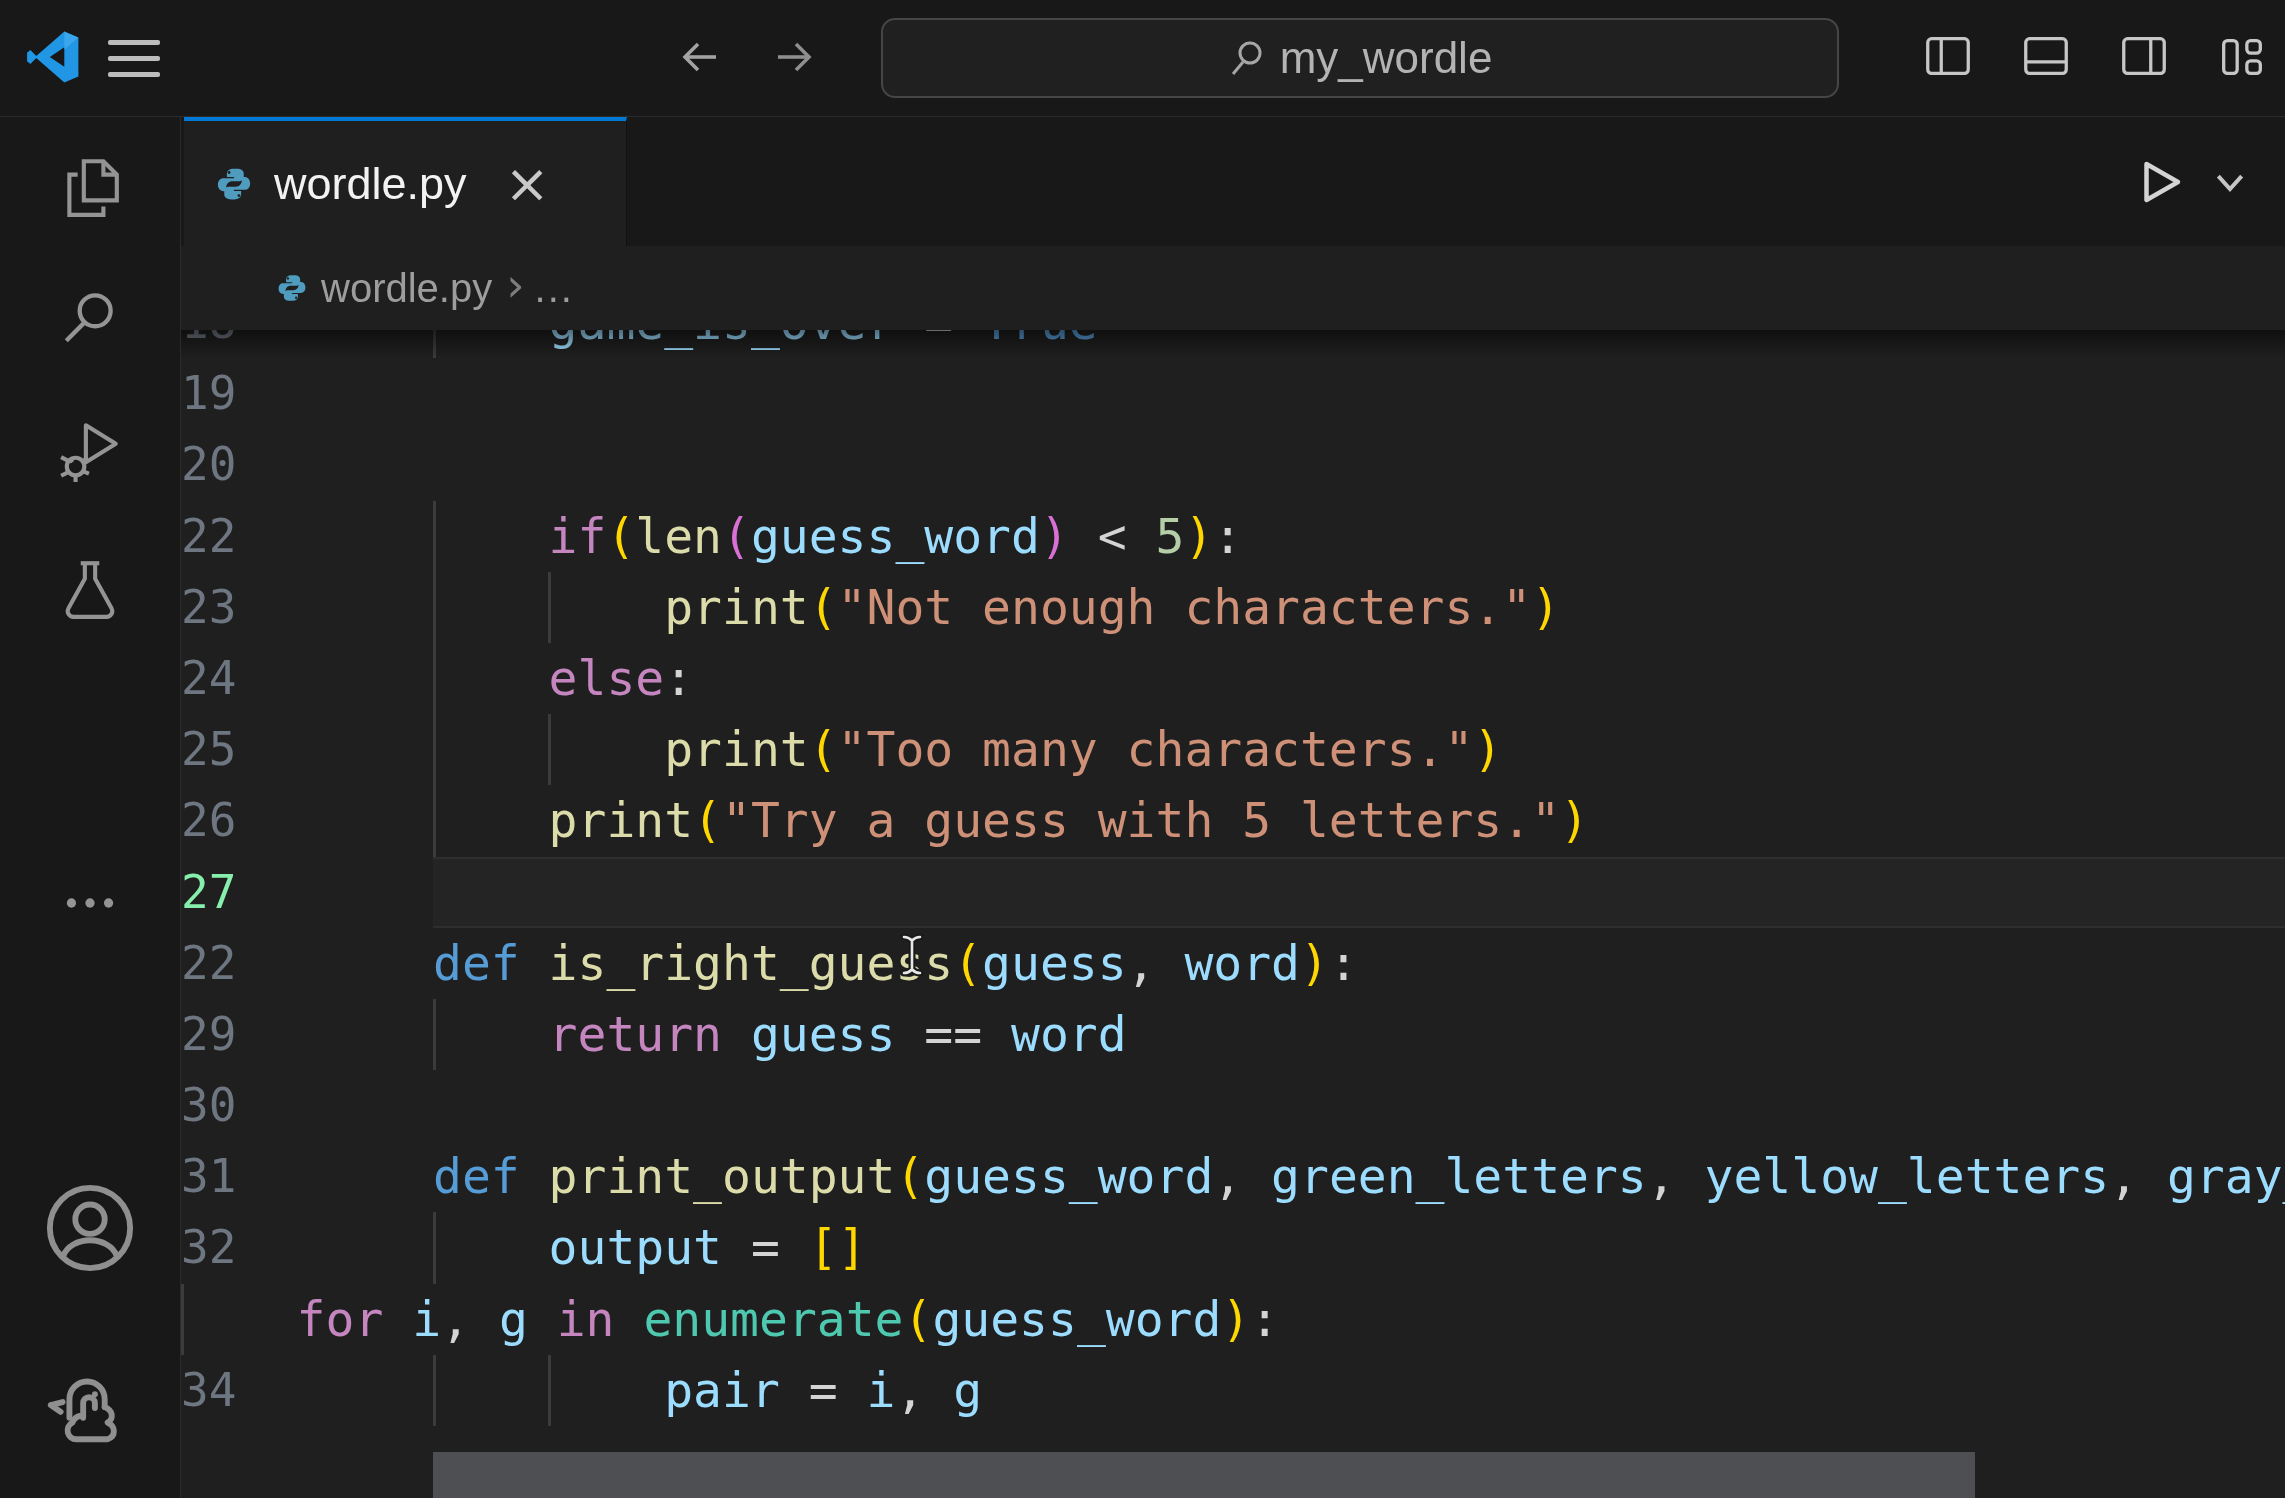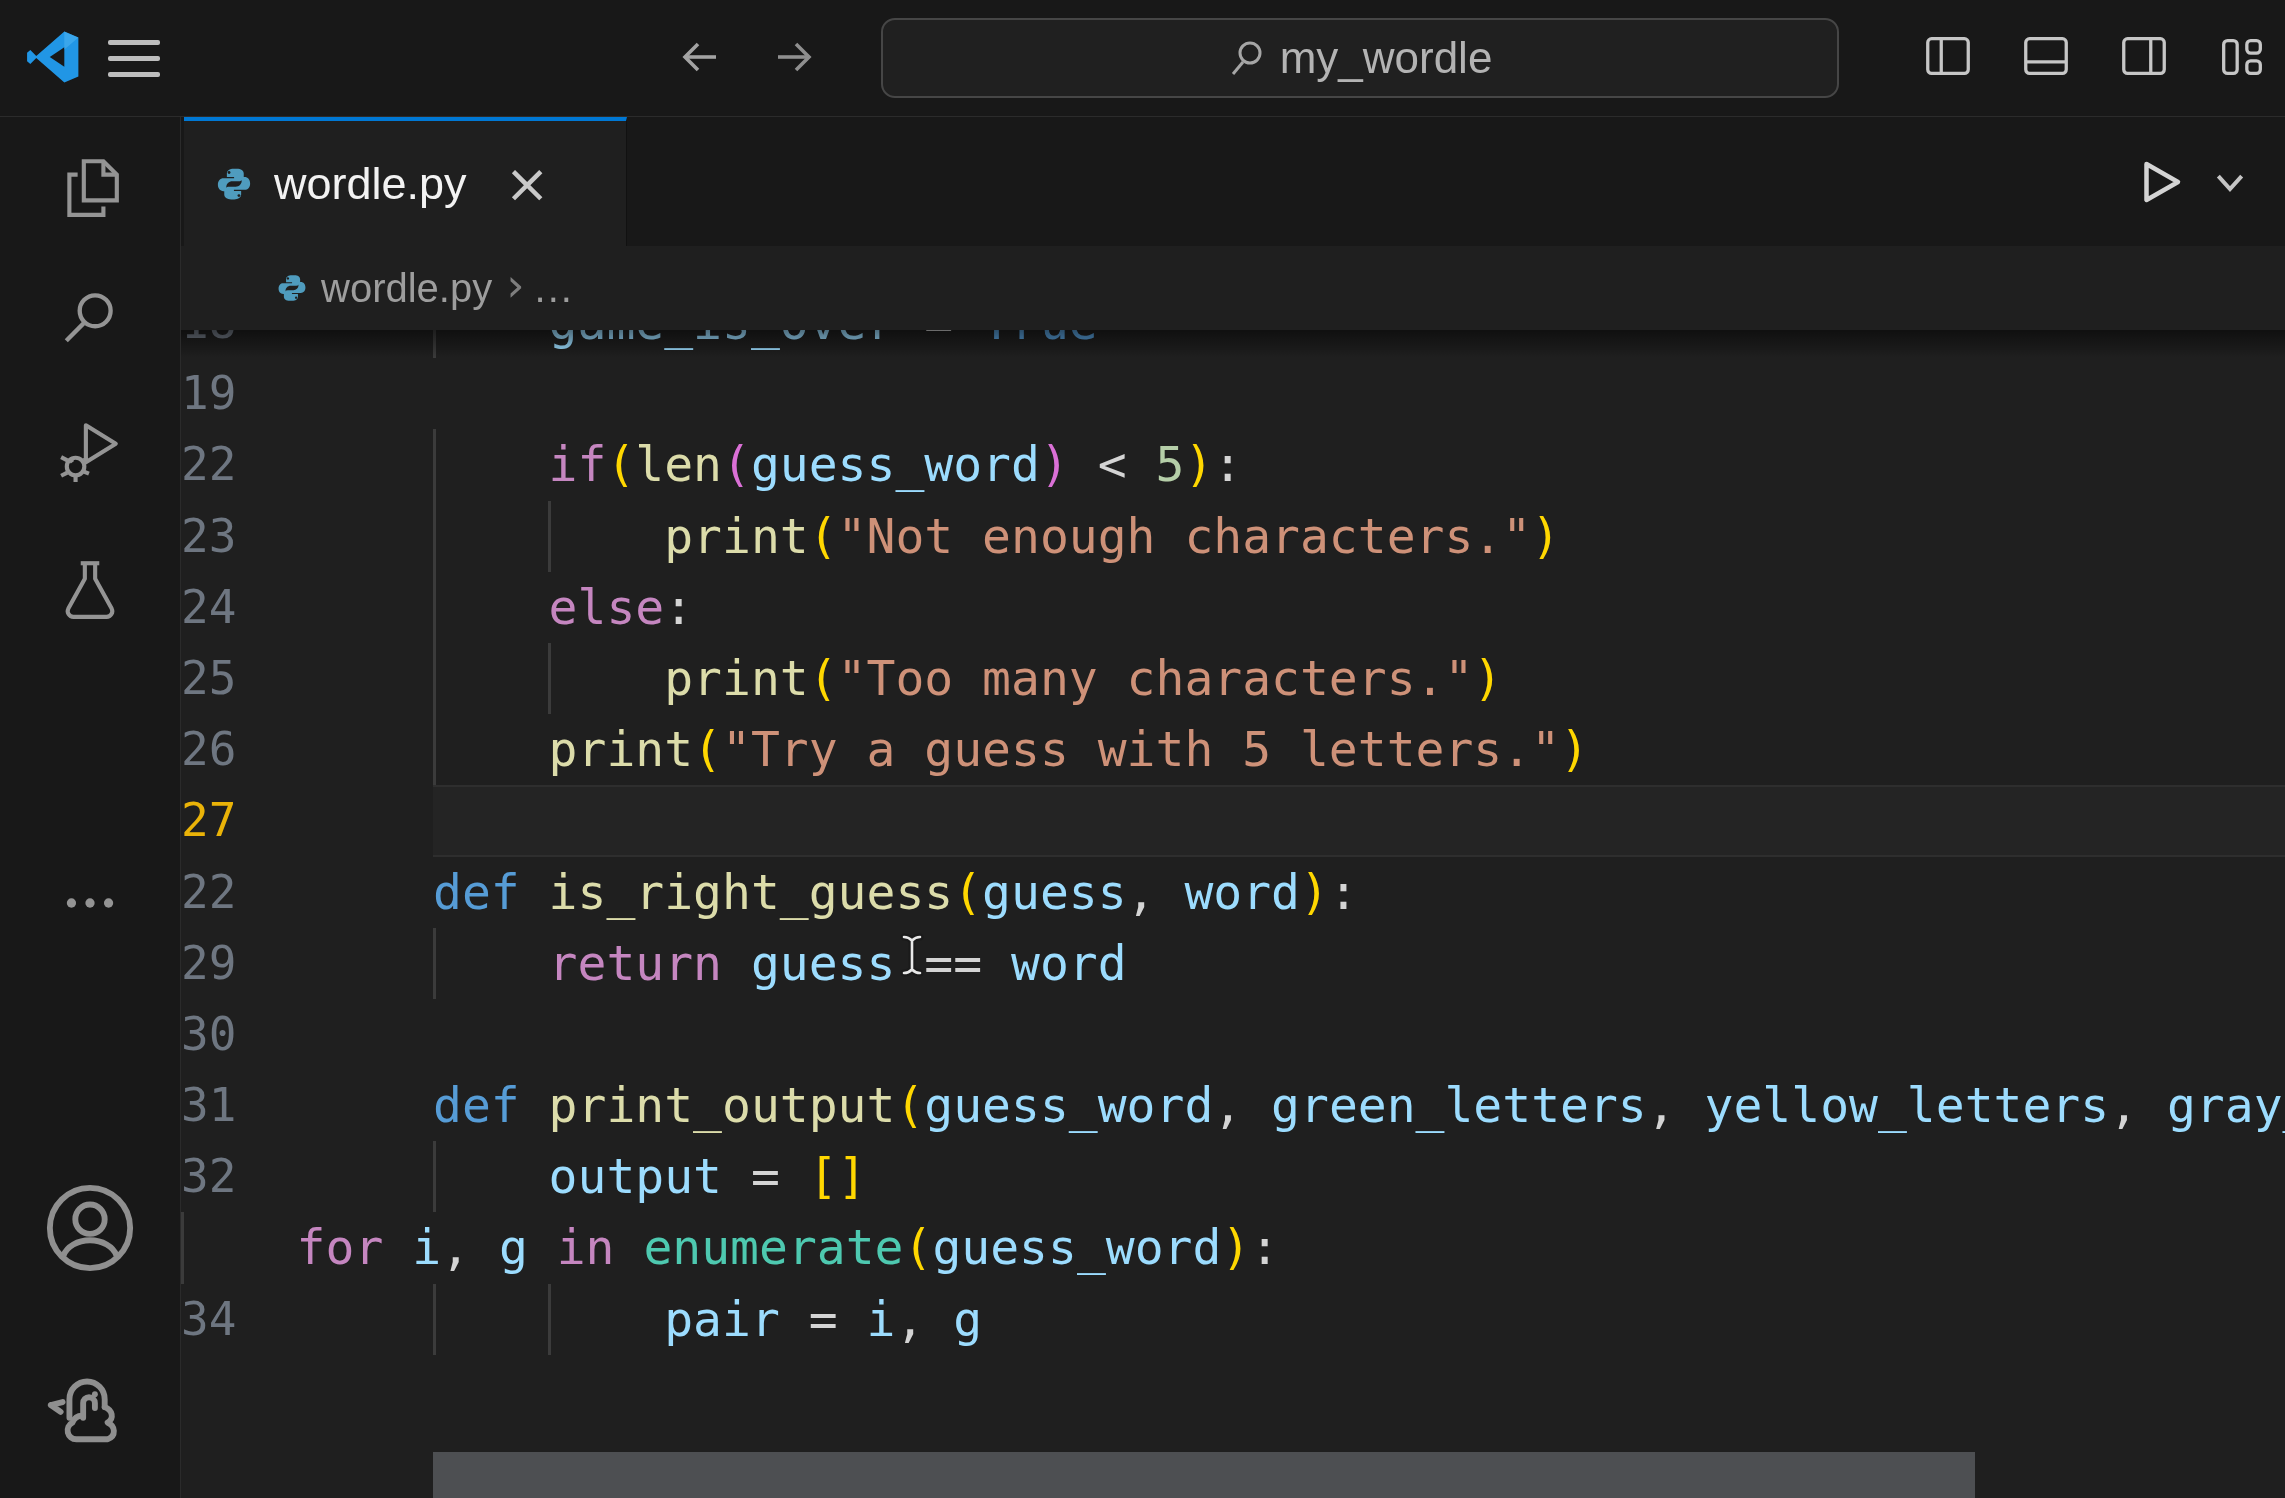--- a/index.html
+++ b/index.html
@@ -45,21 +45,21 @@
   #breadcrumb .bc-symbol{font-size:40px;color:#9d9d9d;letter-spacing:2px;}
 
   
   #code{flex:1;position:relative;overflow:hidden;background:#1f1f1f;}
   #hscrollbar{position:absolute;left:252px;top:1122px;width:1542px;height:58px;
     background:rgba(140,146,152,0.42);z-index:0;}
   #code-lines{position:absolute;left:0;top:-43px;width:100%;z-index:1;}
   .line{display:flex;height:71.2px;position:relative;}
   .gutter{width:252px;box-sizing:border-box;padding-right:109px;flex:none;
     font-family:"DejaVu Sans Mono",monospace;font-size:46px;line-height:71.2px;color:#6e7681;}
-  .line.current .gutter{color:#eab308;}
+  .line.current .gutter{color:#86efac;}
   .codearea{flex:1;position:relative;min-width:0;}
   .line.current .codearea{background:#242424;
     box-shadow:inset 0 2px 0 #2e2e2e, inset 0 -2px 0 #2e2e2e;}
   .codetext{display:block;white-space:pre;font-family:"DejaVu Sans Mono",monospace;
     font-size:48px;line-height:71.2px;color:#d4d4d4;position:relative;}
   .guide{position:absolute;top:0;bottom:0;width:3px;background:#3b3b3b;}
   .guide.g0{left:0;} .guide.g1{left:115px;}
   .t-kw{color:#569cd6}.t-ctrl{color:#c586c0}.t-fn{color:#dcdcaa}.t-cls{color:#4ec9b0}
   .t-var{color:#9cdcfe}.t-str{color:#ce9178}.t-num{color:#b5cea8}.t-fg{color:#d4d4d4}
   .t-b1{color:#ffd700}.t-b2{color:#da70d6}.t-ws{color:#d4d4d4}
@@ -204,20 +204,26 @@
                 <span class="codetext"><span class="t-ws">    </span><span class="t-var">game_is_over</span><span class="t-fg"> = </span><span class="t-kw">True</span></span>
               </div>
             </div>
             <div class="line">
               <div class="gutter">19</div>
               <div class="codearea">
                 <span class="codetext"></span>
               </div>
             </div>
             <div class="line">
+              <div class="gutter">20</div>
+              <div class="codearea">
+                <span class="codetext"></span>
+              </div>
+            </div>
+            <div class="line">
               <div class="gutter">22</div>
               <div class="codearea">
                 <span class="guide g0"></span>
                 <span class="codetext"><span class="t-ws">    </span><span class="t-ctrl">if</span><span class="t-b1">(</span><span class="t-fn">len</span><span class="t-b2">(</span><span class="t-var">guess_word</span><span class="t-b2">)</span><span class="t-fg"> &lt; </span><span class="t-num">5</span><span class="t-b1">)</span><span class="t-fg">:</span></span>
               </div>
             </div>
             <div class="line">
               <div class="gutter">23</div>
               <div class="codearea">
                 <span class="guide g0"></span>

